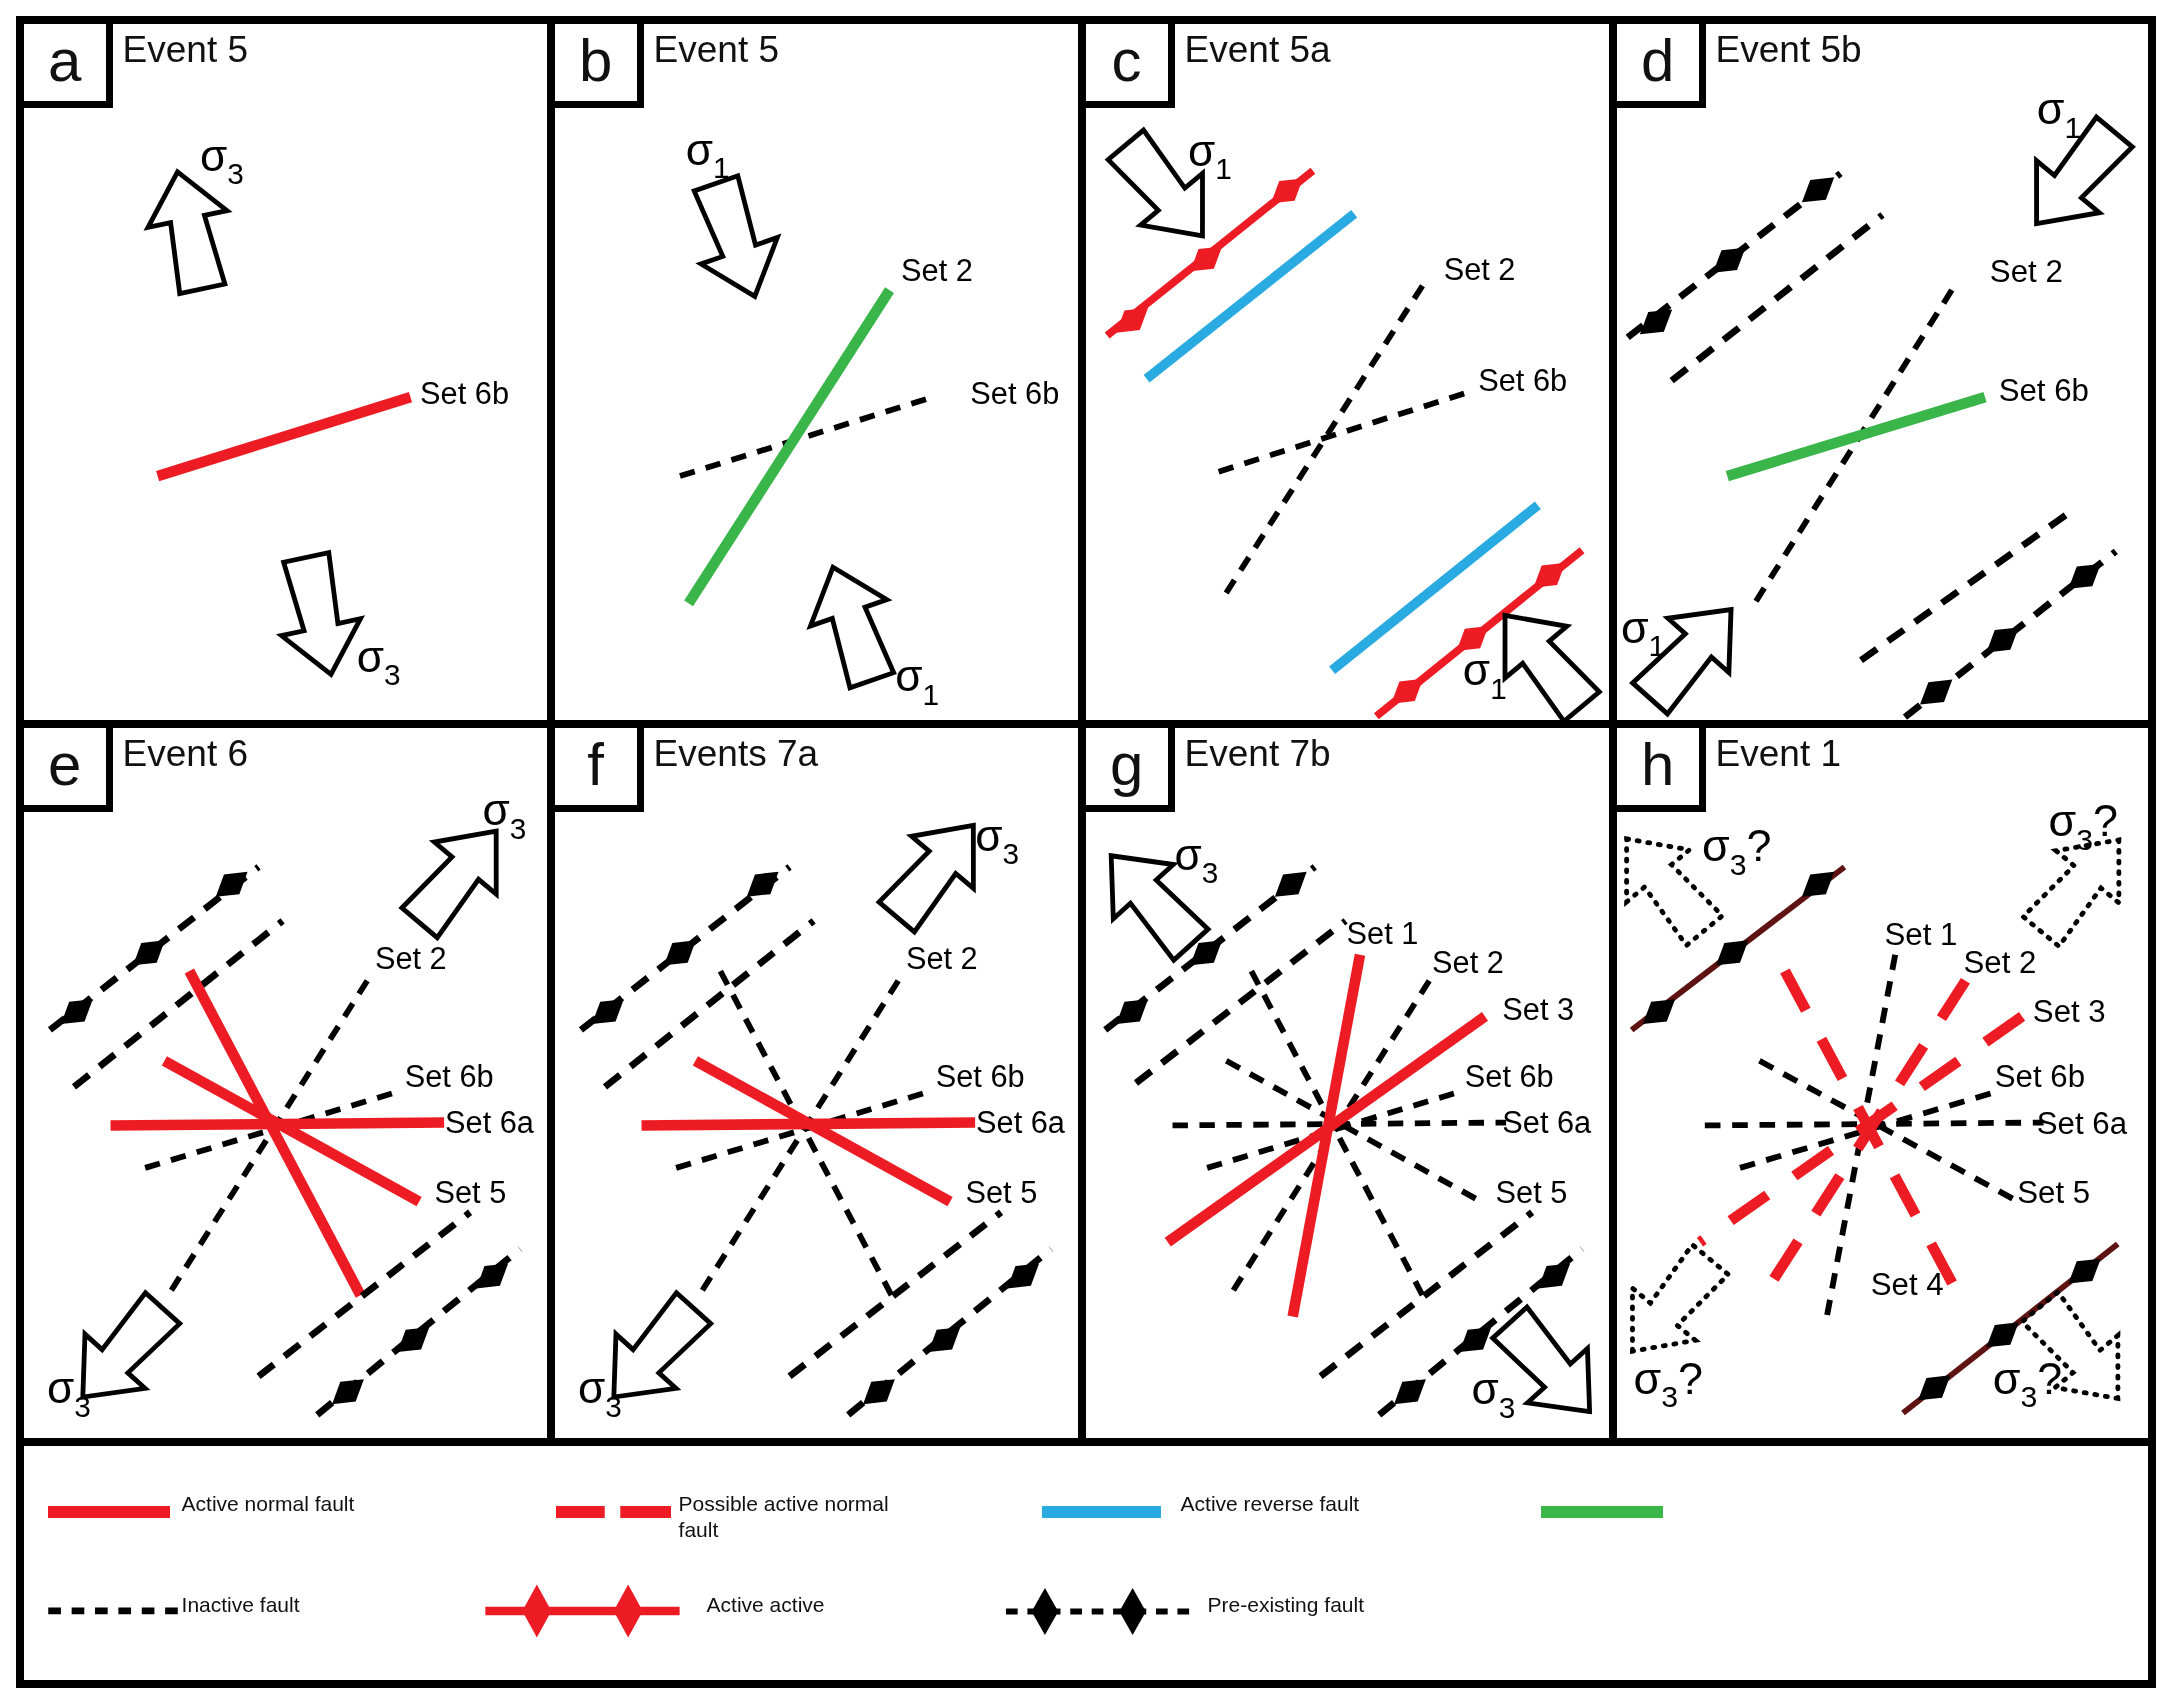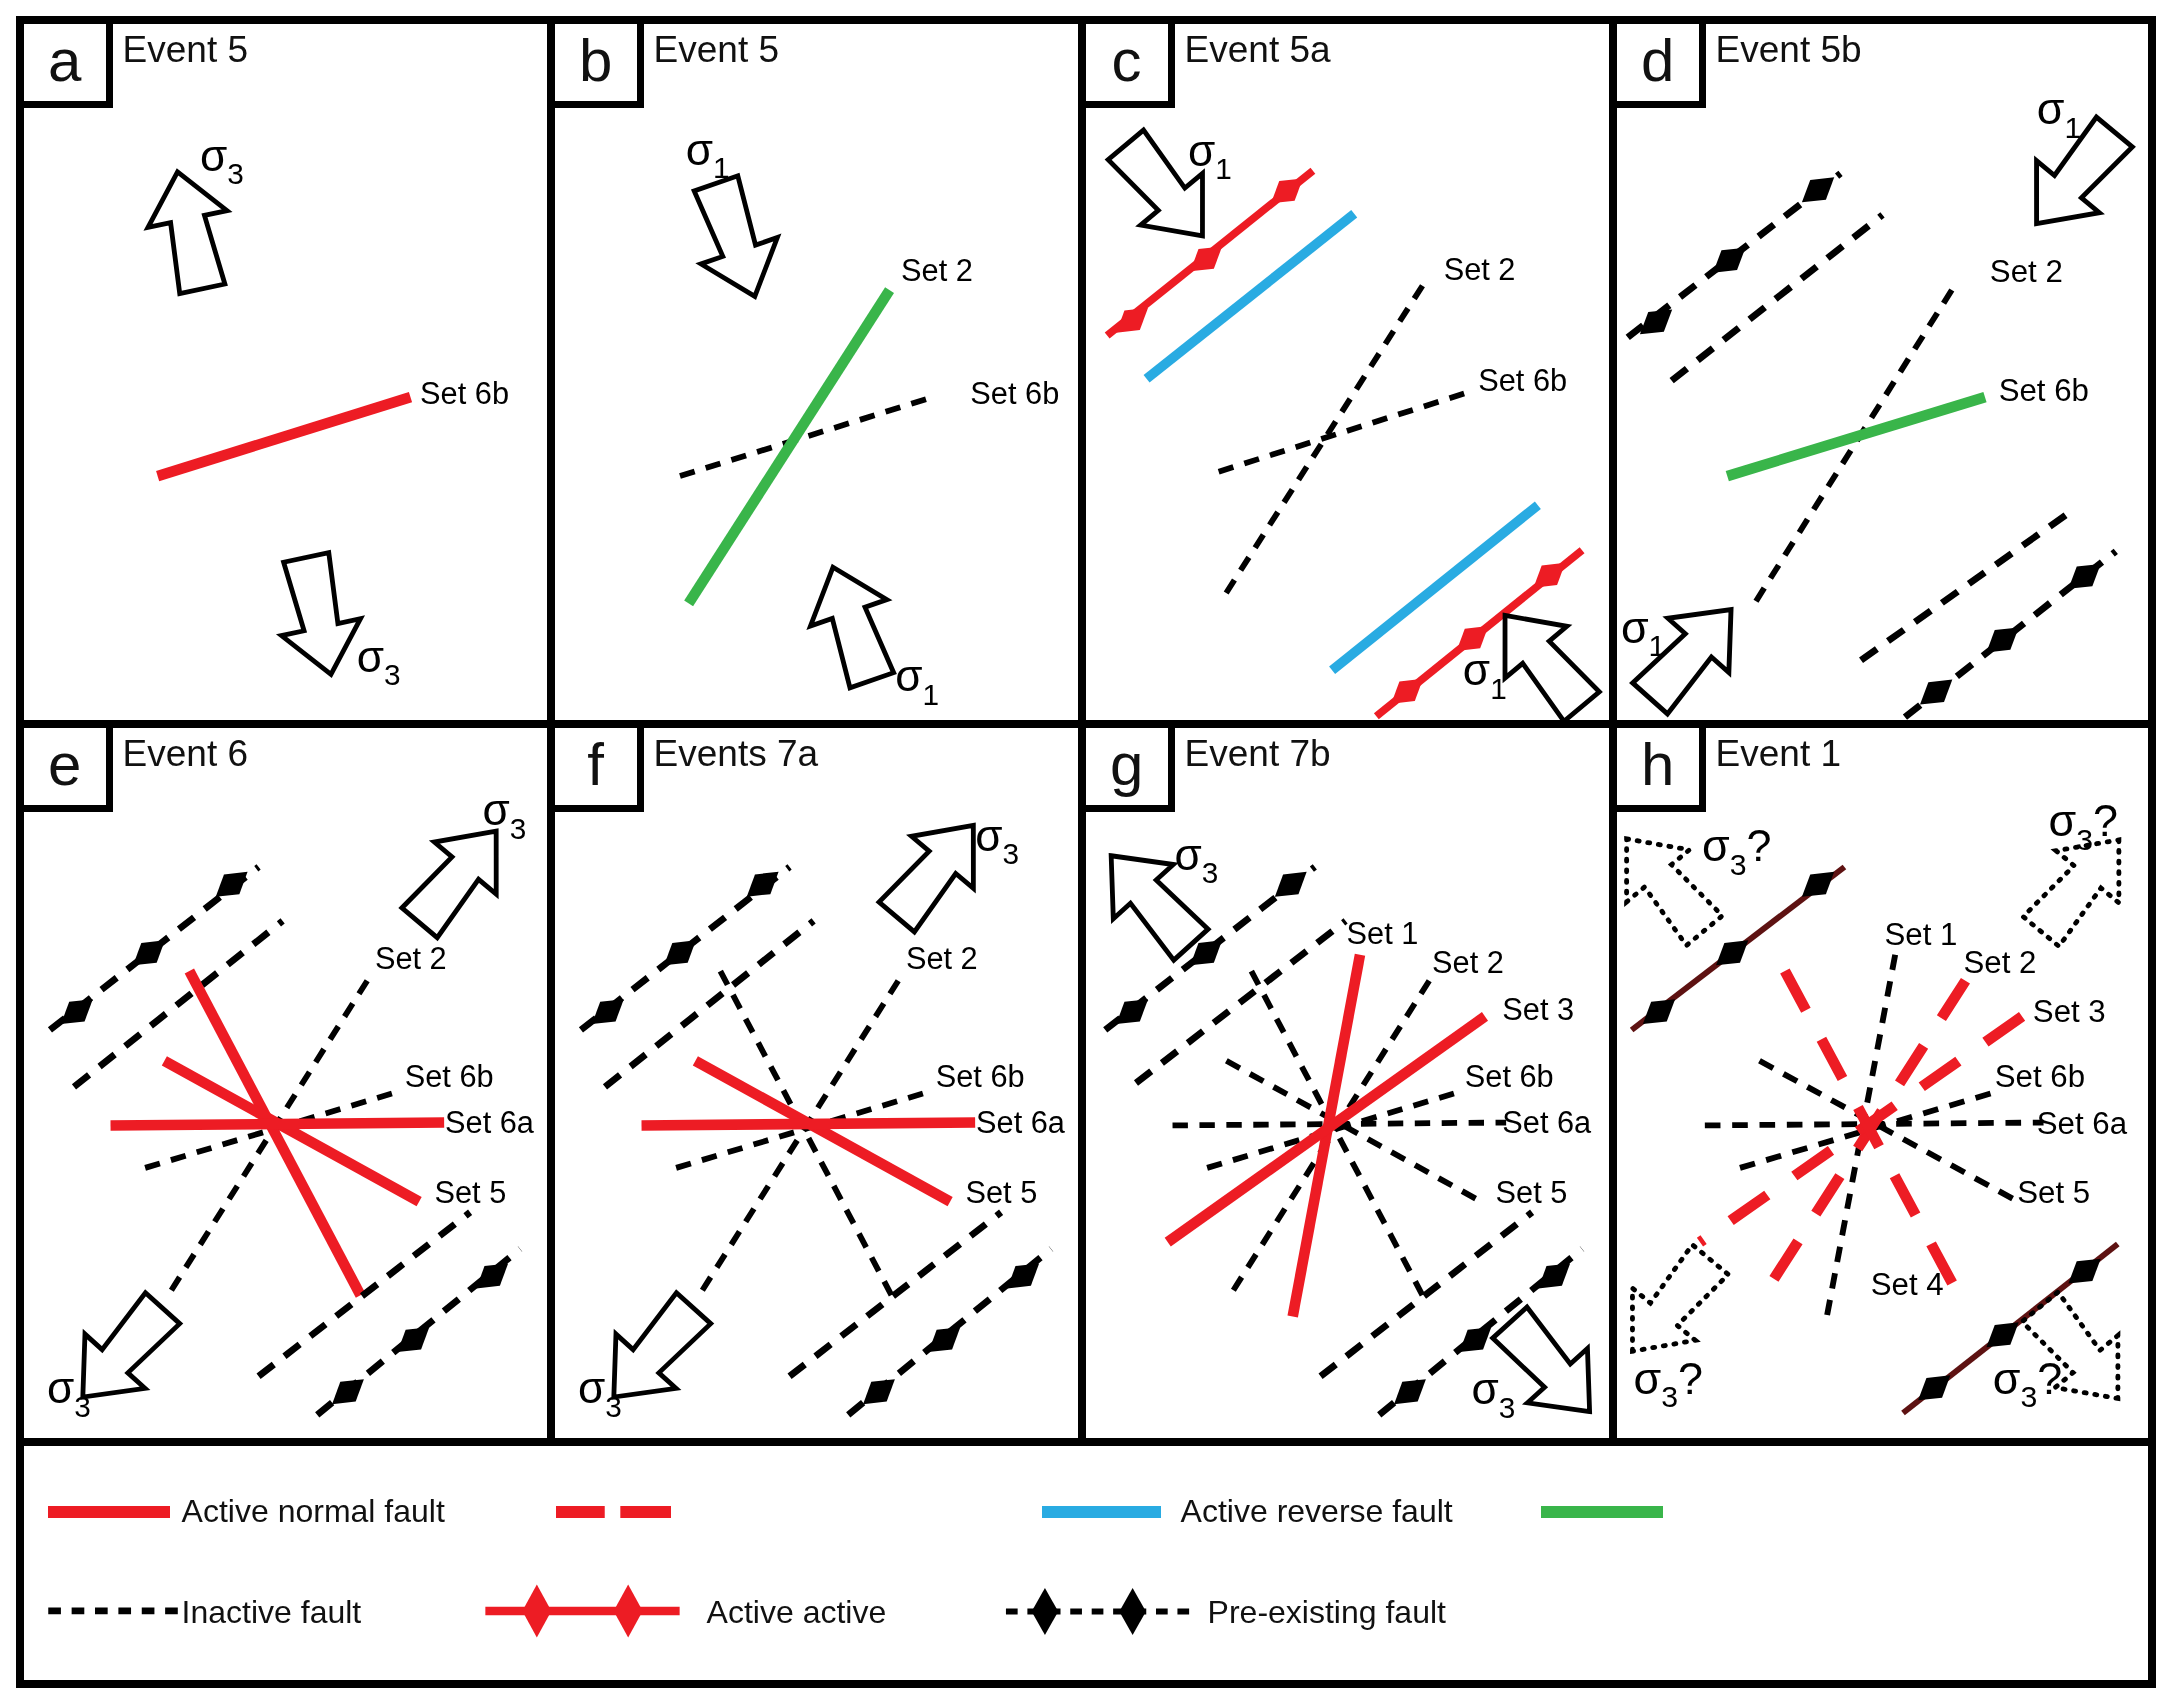--- a/index.html
+++ b/index.html
@@ -29,21 +29,21 @@
   text{font-family:"Liberation Sans",sans-serif;fill:#000;}
   .lbl{font-size:32px;}
   .sig{font-size:46px;}
   .sig .sub{font-size:31px;}
   g[data-arrow="solid"] polygon{fill:#fff;stroke:#000;stroke-width:5;stroke-linejoin:miter;}
   g[data-arrow="dotted"] polygon{fill:none;stroke:#000;stroke-width:5;stroke-dasharray:2 9;stroke-linecap:round;}
   g[data-diamond="black"] polygon{fill:#000;}
   g[data-diamond="red"] polygon{fill:#ED1C24;}
   
   .legend{position:absolute;left:0;top:1422px;width:2122px;height:232px;background:#fff;}
-  .leglabel{position:absolute;font-size:32px;line-height:1.28;}
+  .leglabel{position:absolute;font-size:21px;line-height:1.28;}
   .swatch{position:absolute;height:12.7px;}
   .legsvg{position:absolute;}
 </style>
 </head>
 <body>
 
 <div class="figure">
 <div class="frame">
 <div class="panels">
 
@@ -382,20 +382,21 @@
 </div>
 
 <div class="legend">
   <div class="swatch" style="left:24.4px;top:60px;width:122px;background:#ED1C24;"></div>
   <div class="leglabel" style="left:158px;top:45px;">Active normal fault</div>
 
   <svg class="legsvg" style="left:532px;top:60px;" width="115" height="12.7" viewBox="0 0 118 13">
     <rect x="0" y="0" width="50" height="13" fill="#ED1C24"></rect>
           <rect x="66" y="0" width="52" height="13" fill="#ED1C24"></rect>
   </svg>
+  <div class="leglabel" style="left:655px;top:45px;width:244px;">Possible active normal fault</div>
 
   <div class="swatch" style="left:1018px;top:60px;width:119px;background:#29ABE2;"></div>
   <div class="leglabel" style="left:1157px;top:45px;">Active reverse fault</div>
 
   <div class="swatch" style="left:1517px;top:60px;width:122px;background:#39B54A;"></div>
 
   <svg class="legsvg" style="left:24.4px;top:159px;" width="132" height="11.7" viewBox="0 0 135 12">
     <line x1="0" y1="6" x2="135" y2="6" stroke="#000" stroke-width="7" stroke-dasharray="13 11"></line>
   </svg>
   <div class="leglabel" style="left:158px;top:146px;">Inactive fault</div>

